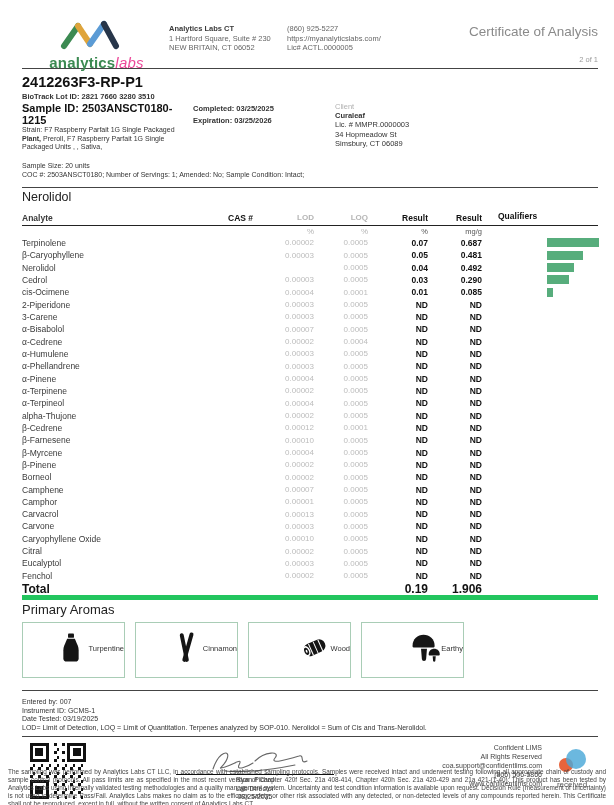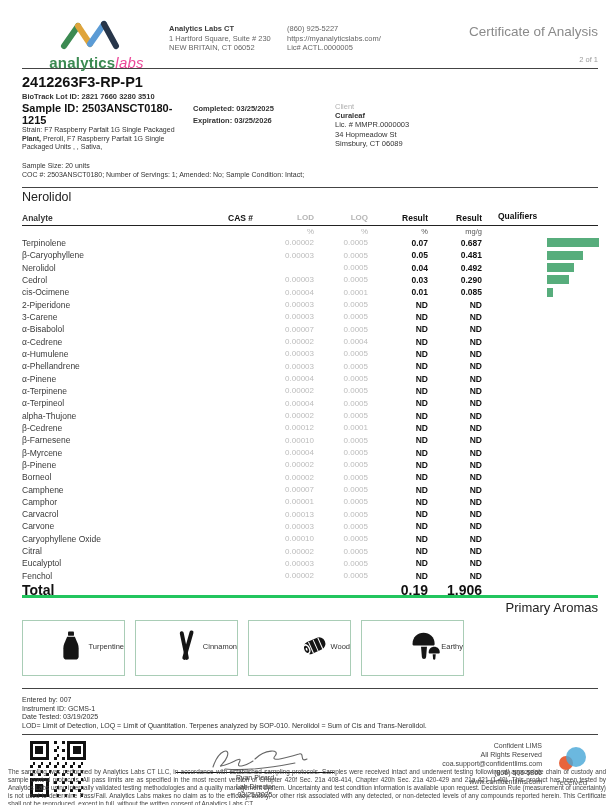--- a/index.html
+++ b/index.html
@@ -42,23 +42,23 @@
   .t-units{font-size:7.5px;height:11px;}
   .t-row{font-size:8.5px;height:12.33px;}
   .c-analyte{color:#3a3a3a;}
   .c-cas{padding-left:16px;}
   .c-lod,.c-loq{text-align:right;color:#bcbcbc;font-size:8px;}
   .c-r1,.c-r2{text-align:right;font-weight:bold;color:#111;}
   .c-qual{padding-left:16px;position:relative;height:100%;}
   .bar{position:absolute;left:65px;top:1.6px;height:9px;background:#57ad7c;}
   .u-light{color:#b5b5b5;}
   .u-dark{color:#555;}
-  .t-total{font-size:14px;font-weight:bold;height:13px;border-bottom:3px solid #22c55e;}
+  .t-total{font-size:12px;font-weight:bold;height:13px;border-bottom:5px solid #22c55e;}
   
-  .aroma-title{font-size:13px;color:#222;padding-top:2px;text-align:right;}
+  .aroma-title{font-size:13px;color:#222;padding-top:2px;}
   .aroma-row{display:flex;gap:10px;margin-top:5px;}
   .aroma-card{width:103px;height:56px;border:1px solid #a9cdb6;display:flex;flex-direction:row;align-items:center;justify-content:flex-end;padding-bottom:3px;box-sizing:border-box;}
   .aroma-card svg{width:34px;height:34px;margin-bottom:1px;}
   .aroma-label{font-size:7.5px;color:#333;}
   
   .foot-notes{font-size:7px;line-height:8.6px;color:#333;margin-top:7px;padding-bottom:4px;}
   .foot-block{display:flex;margin-top:6px;align-items:flex-start;}
   .qr{width:56px;height:56px;margin-left:8px;}
   .sig-block{flex:1;display:flex;flex-direction:column;align-items:center;margin-top:0;}
   .sig-svg{width:120px;height:34px;margin-bottom:-3px;}

